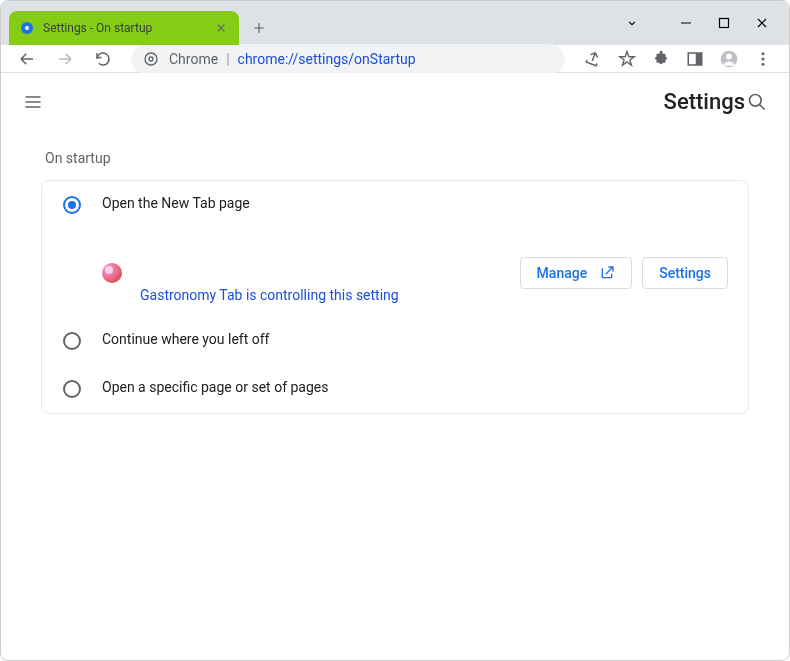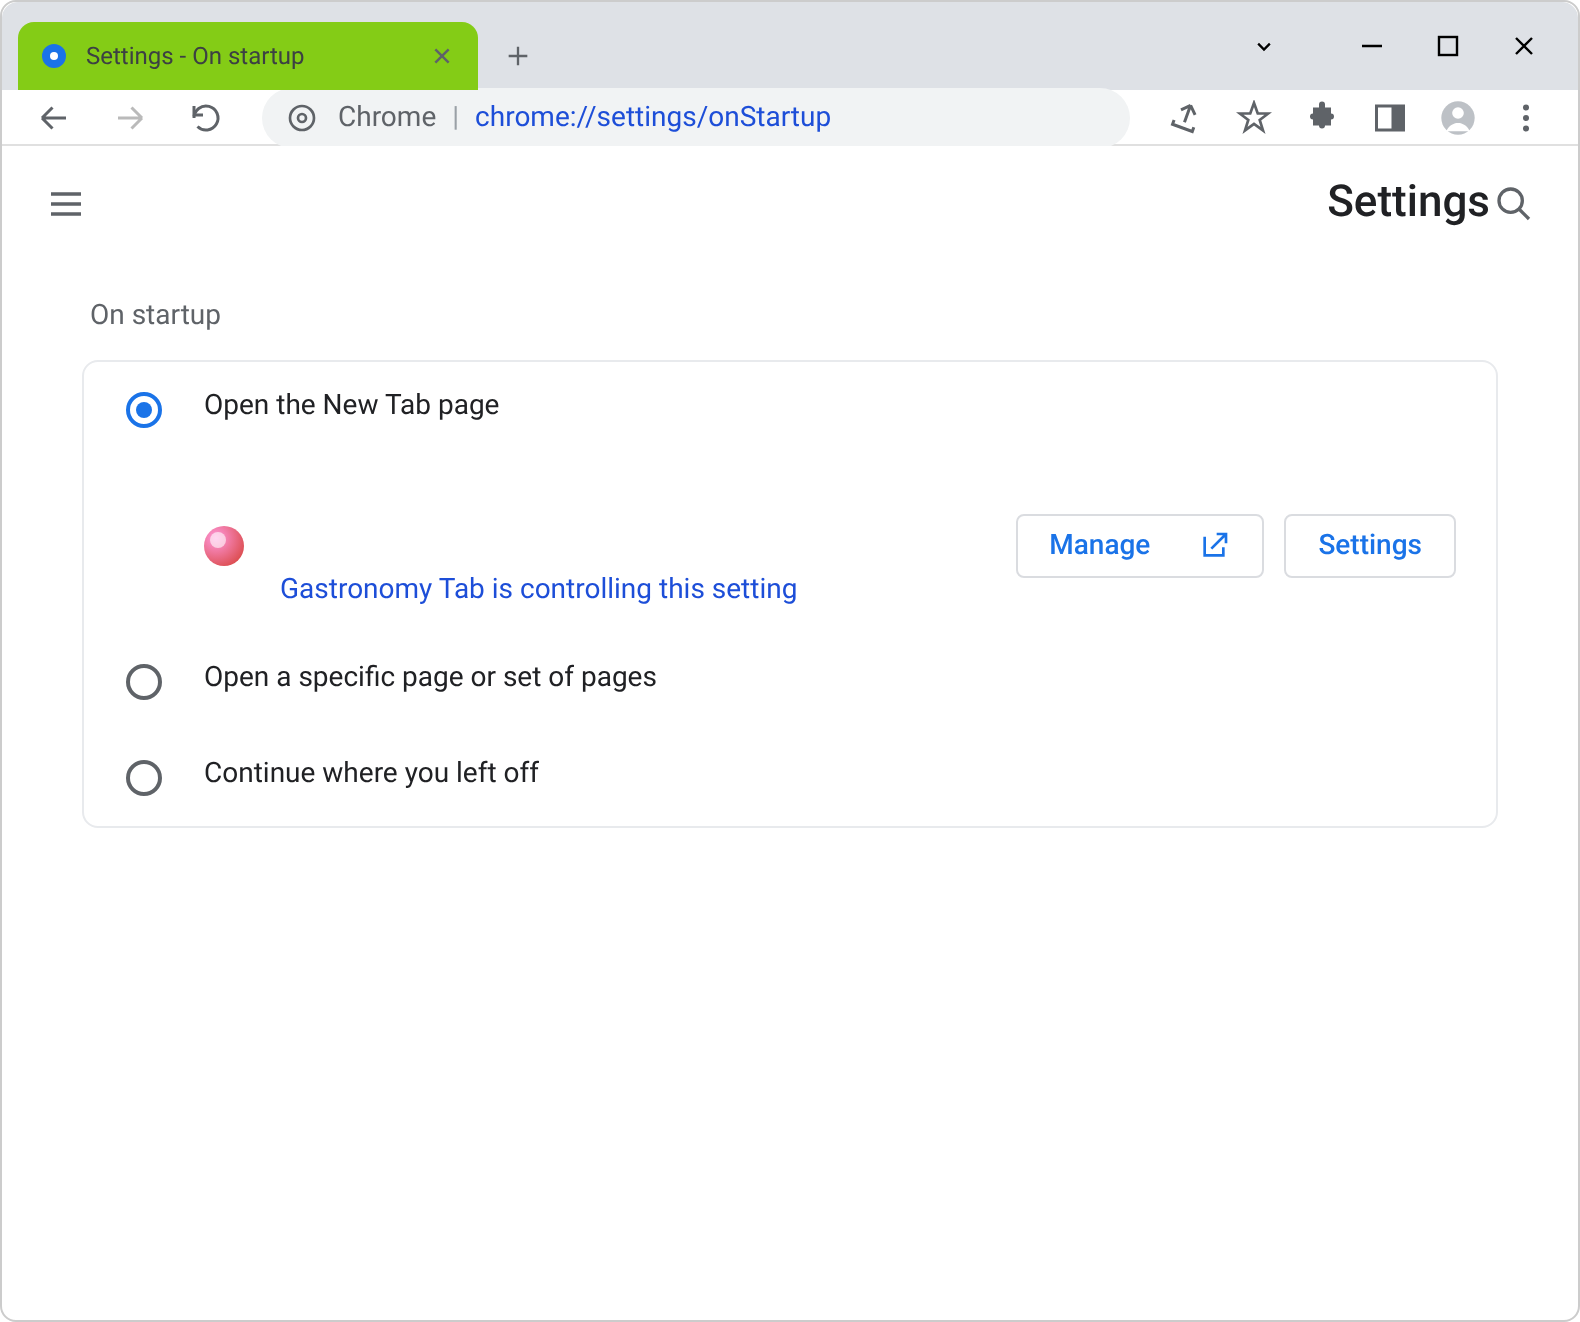--- a/index.html
+++ b/index.html
@@ -41,21 +41,21 @@
 .radio.selected circle.outer { stroke: #1a73e8; }
 .radio.unselected circle.outer { stroke: #5f6368; }
 .radio.selected circle.inner { fill: #1a73e8; }
 .opt-label { font-size: 14px; color: #202124; }
 
 .sub-row { display: flex; align-items: center; padding: 14px 20px 14px 60px; }
 .ext-icon { width: 20px; height: 20px; margin-right: 18px; border-radius: 50%; background: radial-gradient(circle at 30% 30%, #f9d, #d33a2c); position: relative; flex-shrink: 0;}
 .ext-icon::after { content: ""; position: absolute; width: 8px; height: 8px; background: #fff; border-radius: 50%; top: 3px; left: 3px; opacity: 0.6;}
 .sub-text { font-size: 14px; color: #1d4ed8; flex: 1; margin-top: 44px; }
 .sub-buttons { display: flex; gap: 10px; }
-.btn { padding: 7px 16px; border: 1px solid #dadce0; background: #fff; border-radius: 4px; font-size: 14px; color: #1a73e8; cursor: pointer; display: flex; align-items: flex-end; gap: 24px; font-weight: 500;}
+.btn { padding: 7px 16px; border: 1px solid #dadce0; background: #fff; border-radius: 4px; font-size: 14px; color: #1a73e8; cursor: pointer; display: flex; align-items: flex-end; gap: 12px; font-weight: 500;}
 .launch-icon { width: 16px; height: 16px; }
 </style>
 </head>
 <body>
 
 <div class="window-controls">
   <span class="wc-icon wc-chevron">
     <svg width="14" height="14" viewBox="0 0 24 24">
         <path d="M7 10l5 5 5-5" fill="none" stroke="currentColor" stroke-width="2"></path>
       </svg>
@@ -214,27 +214,27 @@
           </button>
         </div>
       </div>
 
       <div class="option">
         <span class="radio unselected">
           <svg class="radio-svg" width="20" height="20" viewBox="0 0 20 20">
               <circle class="outer" cx="10" cy="10" r="8"></circle>
             </svg>
         </span>
-        <span class="opt-label">Open a specific page or set of pages</span>
+        <span class="opt-label">Continue where you left off</span>
       </div>
 
       <div class="option">
         <span class="radio unselected">
           <svg class="radio-svg" width="20" height="20" viewBox="0 0 20 20">
               <circle class="outer" cx="10" cy="10" r="8"></circle>
             </svg>
         </span>
-        <span class="opt-label">Continue where you left off</span>
+        <span class="opt-label">Open a specific page or set of pages</span>
       </div>
 
     </div>
   </div>
 </div>
 
 </body></html>

